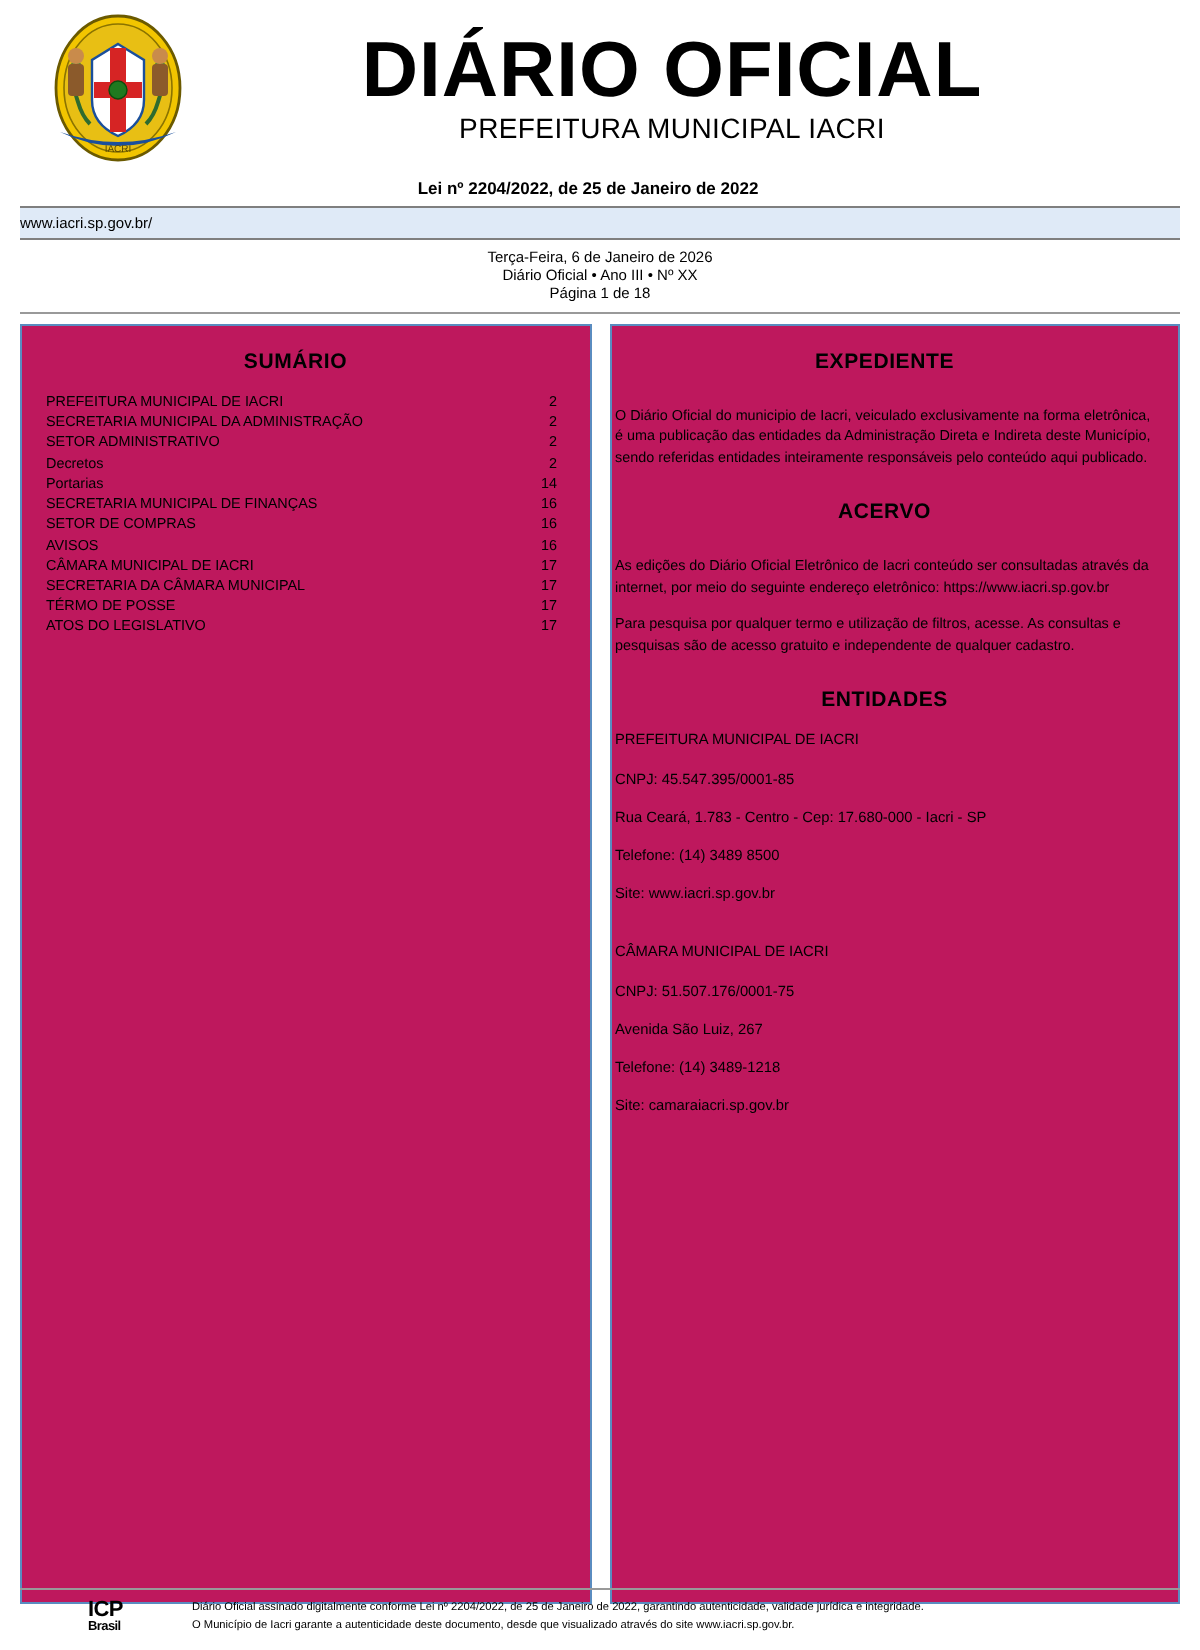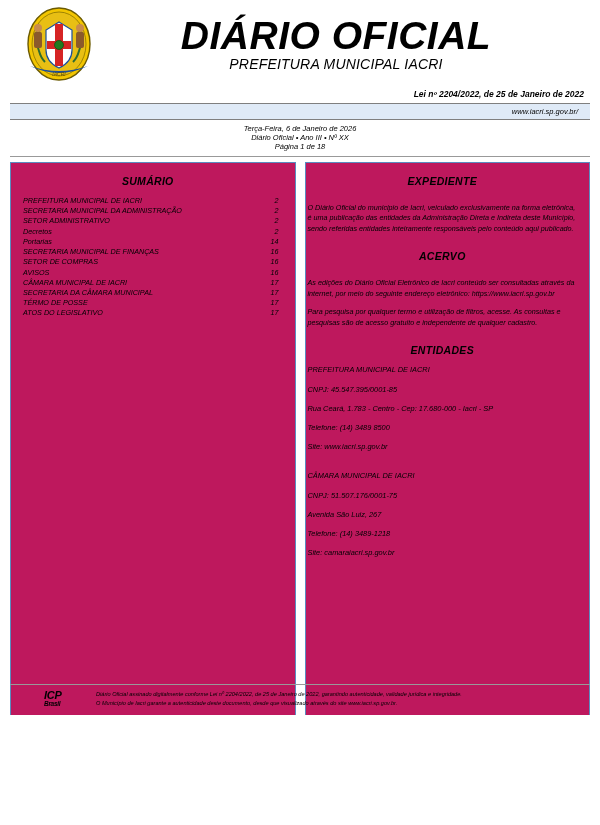--- a/index.html
+++ b/index.html
@@ -10,25 +10,24 @@
     width: 600px;
     height: 825px;
     background: #ffffff;
     font-family: "Liberation Sans", sans-serif;
     color: #000;
     -webkit-font-smoothing: antialiased;
   }
   .page {
     position: relative;
     width: 600px;
-    height: 715px;
+    height: 825px;
     box-sizing: border-box;
     padding: 0;
     overflow: hidden;
-    font-style: italic;
   }
 
   
   .masthead {
     display: flex;
     align-items: center;
     padding: 6px 14px 2px 14px;
     box-sizing: border-box;
   }
   .crest {
@@ -52,34 +51,34 @@
     line-height: 1.02;
     margin: 0;
   }
   .title-sub {
     font-size: 14px;
     letter-spacing: 0.2px;
     line-height: 1.15;
     margin: 1px 0 0 0;
   }
   .law-line {
-    text-align: right;
+    text-align: center;
     font-size: 8.5px;
     font-weight: bold;
     padding: 5px 16px 0 4px;
   }
 
   
   .url-bar {
     border-top: 1px solid #7f7f7f;
     border-bottom: 1px solid #7f7f7f;
     background: #dfeaf7;
-    text-align: right;
+    text-align: left;
     font-size: 7.5px;
-    padding: 3px 12px 3px 0;
+    padding: 3px 0 3px 0;
     margin: 4px 10px 0 10px;
   }
   .info-bar {
     display: flex;
     justify-content: space-between;
     align-items: center;
     font-size: 7.5px;
     margin: 0 10px;
     padding: 4px 6px 5px 6px;
     border-bottom: 1px solid #999;

